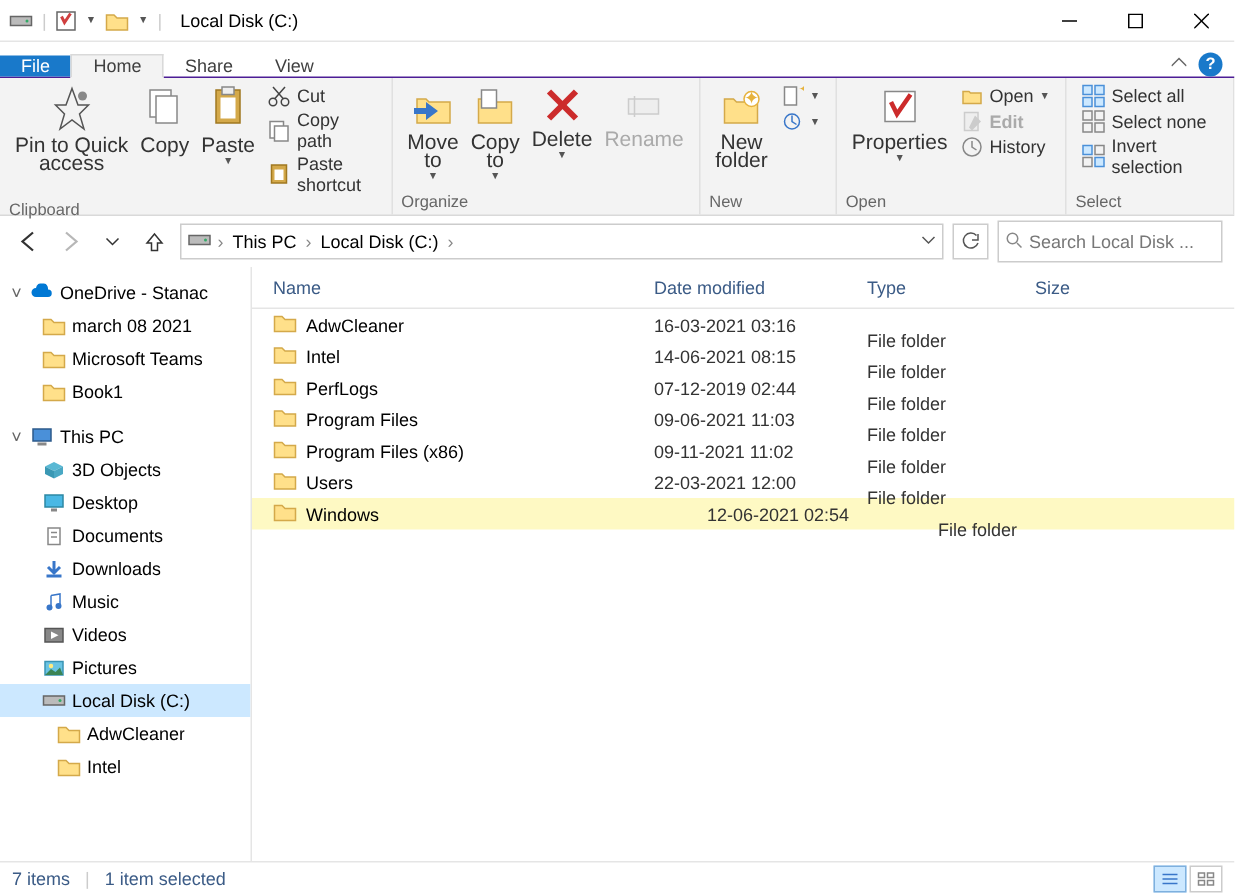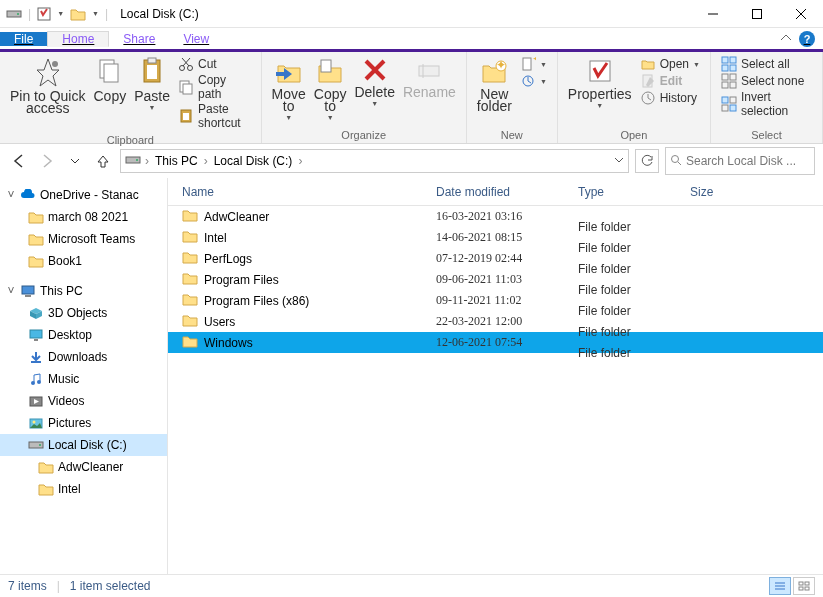--- a/index.html
+++ b/index.html
@@ -8,32 +8,32 @@
 
 .titlebar { height: 28px; display: flex; align-items: center; background: #fff; border-bottom: 1px solid #e5e5e5; }
 .titlebar .qat { display: flex; align-items: center; gap: 6px; padding: 0 6px; }
 .titlebar .qat svg { display: block; }
 .titlebar .title { padding-left: 6px; flex: 1; }
 .wincontrols { display: flex; }
 .wincontrols div { width: 44px; height: 28px; display: flex; align-items: center; justify-content: center; }
 .wincontrols svg { display: block; }
 
 
-.tabs { height: 24px; display: flex; align-items: center; border-bottom: 3px solid #4c1d95; position: relative; text-decoration: underline; }
-.tab { padding: 0 14px; display: flex; align-items: center; color: #8b5cf6; cursor: default; }
+.tabs { height: 24px; display: flex; align-items: flex-end; border-bottom: 1px solid #4c1d95; position: relative; }
+.tab { padding: 0 14px; display: flex; align-items: center; color: #404040; cursor: default; }
 .tab.file { background: #1979ca; color: #fff; }
 .tab.active { background: #f3f3f3; border-top: 1px solid #d9d9d9; border-left: 1px solid #d9d9d9; border-right: 1px solid #d9d9d9; border-bottom: 1px solid #f3f3f3; margin-bottom: -1px; }
 .tab-right { margin-left: auto; display: flex; align-items: center; gap: 8px; padding-right: 8px; }
 .help-circle { width: 16px; height: 16px; border-radius: 50%; background: #1979ca; color: #fff; display: flex; align-items: center; justify-content: center; font-weight: bold; font-size: 11px; }
 
 
 .ribbon { height: 92px; display: flex; background: #f3f3f3; border-bottom: 1px solid #d9d9d9; }
 .group { border-right: 1px solid #e0e0e0; padding: 2px 6px 0 6px; display: flex; flex-direction: column; }
 .group-body { flex: 1; display: flex; align-items: flex-start; }
-.group-label { text-align: center; color: #666; font-size: 11px; padding: 2px 0; }
+.group-label { color: #666; font-size: 11px; padding: 2px 0; }
 .rbtn { display: flex; flex-direction: column; align-items: center; justify-content: flex-start; padding: 2px 4px; gap: 2px; cursor: default; }
 .rbtn .lbl { text-align: center; font-size: 14px; line-height: 12px; color: #333; white-space: pre; }
 .rbtn.disabled .lbl { color: #aaa; }
 .rbtn svg { display: block; }
 .smallstack { display: flex; flex-direction: column; gap: 1px; padding: 2px 4px; }
 .smallitem { display: flex; align-items: center; gap: 4px; font-size: 11px; color: #333; }
 .smallitem.disabled { color: #aaa; font-weight: bold; }
 .smallitem svg { display: block; flex-shrink: 0; }
 
 
@@ -60,24 +60,24 @@
 
 .content { flex: 1; display: flex; flex-direction: column; }
 .columns { height: 28px; display: flex; align-items: center; border-bottom: 1px solid #e5e5e5; color: #3b5b86; padding-left: 8px; }
 .col { padding: 0 6px; }
 .col.name { width: 254px; }
 .col.date { width: 142px; }
 .col.type { width: 112px; }
 .col.size { width: 60px; }
 .rows { flex: 1; }
 .row { height: 21px; display: flex; align-items: center; padding-left: 8px; }
-.row.sel { background: #0ea5e9; }
+.row.sel { background: #fef9c3; text-align: right; }
 .row .cell { padding: 0 6px; color: #333; }
 .row .cell.name { width: 254px; display: flex; align-items: center; gap: 6px; color: #000; }
-.row .cell.date { width: 142px; font-family: Liberation Serif, serif; }
+.row .cell.date { width: 142px; }
 .row .cell.type { width: 112px; margin-top: 21px; }
 .row .cell.size { width: 60px; }
 
 
 .statusbar { height: 22px; border-top: 1px solid #e5e5e5; display: flex; align-items: center; padding: 0 8px; gap: 10px; color: #3b5b86; font-size: 11px; text-align: center; }
 .statusbar .divider { color: #ccc; }
 .statusbar .spacer { flex: 1; }
 .view-toggles { display: flex; gap: 2px; }
 .view-toggle { width: 22px; height: 18px; border: 1px solid #ccc; display: flex; align-items: center; justify-content: center; }
 .view-toggle.active { background: #cce8ff; border-color: #7eb0de; }
@@ -459,20 +459,30 @@
           <svg width="16" height="14">
             <rect x="2" y="2" width="12" height="8" fill="#4ab8e4" stroke="#2c88a4"></rect>
             <rect x="6" y="11" width="4" height="2" fill="#888"></rect>
           </svg>
         </span>
       <span class="txt">Desktop</span>
     </div>
     <div class="tree-item indent1">
       <span class="ico">
           <svg width="16" height="14">
+            <rect x="4" y="2" width="8" height="11" fill="#fff" stroke="#888"></rect>
+            <line x1="6" y1="5" x2="10" y2="5" stroke="#888"></line>
+            <line x1="6" y1="8" x2="10" y2="8" stroke="#888"></line>
+          </svg>
+        </span>
+      <span class="txt">Documents</span>
+    </div>
+    <div class="tree-item indent1">
+      <span class="ico">
+          <svg width="16" height="14">
             <path d="M8 2 L8 9 M4 6 L8 10 L12 6" fill="none" stroke="#3876c9" stroke-width="2"></path>
             <line x1="3" y1="12" x2="13" y2="12" stroke="#3876c9" stroke-width="2"></line>
           </svg>
         </span>
       <span class="txt">Downloads</span>
     </div>
     <div class="tree-item indent1">
       <span class="ico">
           <svg width="16" height="14">
             <path d="M6 3 L6 10 M6 3 L12 2 L12 9" fill="none" stroke="#3876c9"></path>
@@ -602,21 +612,21 @@
           <div class="cell type">File folder</div>
           <div class="cell size"></div>
         </div>
         <div class="row sel">
           <div class="cell name">
             <span><svg width="16" height="14">
                 <path d="M1 3 L6 3 L8 5 L15 5 L15 13 L1 13 Z" fill="#ffe08a" stroke="#d4a94a"></path>
               </svg></span>
             <span>Windows</span>
           </div>
-          <div class="cell date">12-06-2021 07:54</div>
+          <div class="cell date">12-06-2021 02:54</div>
           <div class="cell type">File folder</div>
           <div class="cell size"></div>
         </div>
       </div>
   </div>
 </div>
 
 <div class="statusbar">
   <span>7 items</span>
   <span class="divider">|</span>

